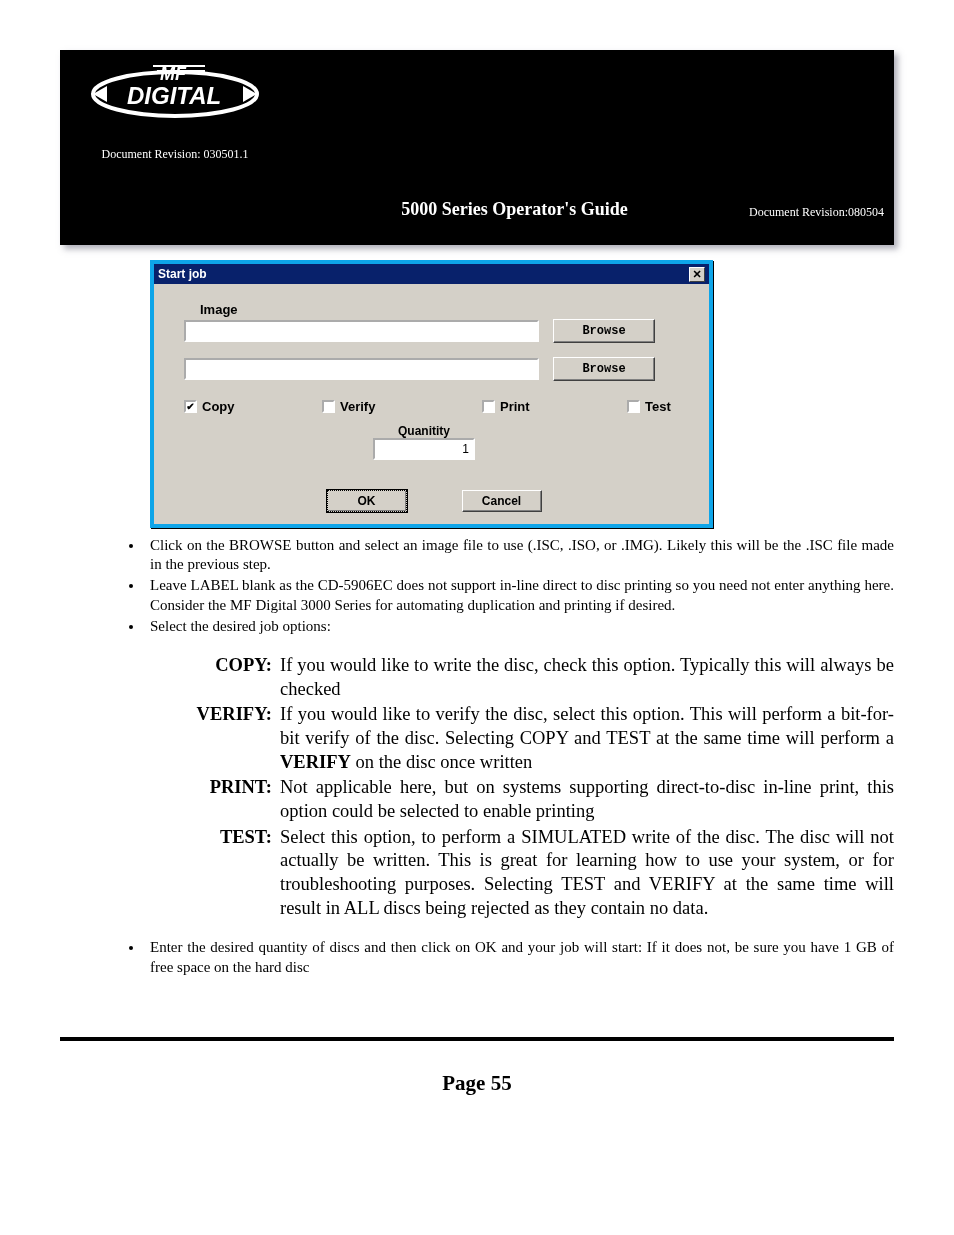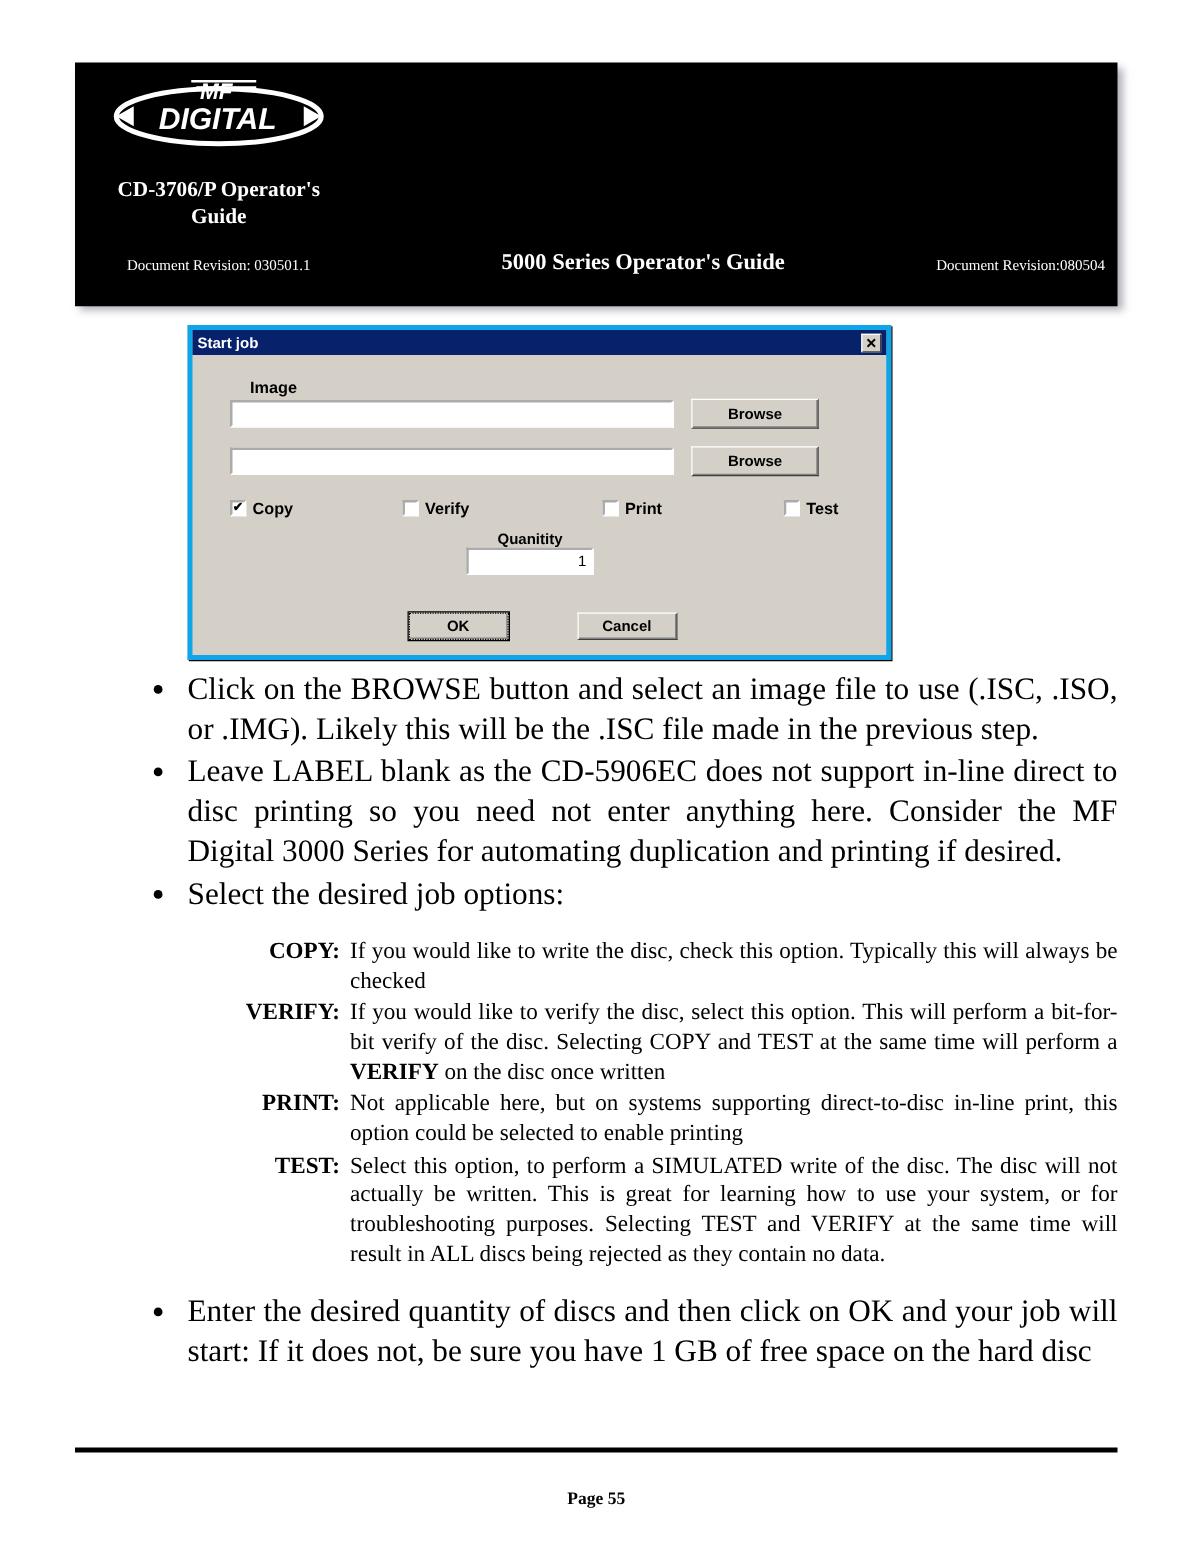--- a/index.html
+++ b/index.html
@@ -111,21 +111,21 @@
       max-width: 355px;
     }
     .win-btn {
       height: 24px;
       width: 102px;
       background: #d4d0c8;
       border: 1px solid #404040;
       border-top-color: #fff;
       border-left-color: #fff;
       box-shadow: inset -1px -1px 0 #808080;
-      font-family: Liberation Sans, sans-serif;
+      font-family: Liberation Mono, monospace;
       font-weight: bold;
       font-size: 12px;
     }
     .check-row {
       display: flex;
       gap: 10px;
       padding: 4px 0 10px 0;
       align-items: stretch;
     }
     .check-item {
@@ -171,59 +171,58 @@
       box-shadow: inset -1px -1px 0 #808080;
       font-family: Tahoma, Arial, sans-serif;
       font-weight: bold;
       font-size: 12px;
     }
     .win-btn-sm.default { border: 1px dotted #000; outline: 1px solid #000; }
 
     ul.bullets {
       margin: 4px 0 0 44px;
       padding-left: 40px;
-      font-size: 25px;
+      font-size: 15px;
       line-height: 1.28;
     }
     ul.bullets > li { margin-bottom: 2px; text-align: justify; padding-left: 6px; list-style-type: disc; }
     .def-table {
       margin: 18px 0 18px 110px;
       font-size: 18.5px;
       line-height: 1.28;
     }
     .def-row { display: flex; margin-bottom: 2px; }
     .def-term {
       width: 110px;
       flex-shrink: 0;
       text-align: right;
       font-weight: bold;
       padding-right: 8px;
     }
     .def-body { flex: 1; text-align: justify; }
     .bold { font-weight: bold; }
     .hr-thick { border: none; border-top: 4px solid #000; margin: 60px 0 30px 0; }
-    .page-num { text-align: center; font-weight: bold; font-size: 14px; }
+    .page-num { text-align: center; font-weight: bold; font-size: 21px; }
   </style>
 </head>
 <body>
 
 <div class="header-bar">
   <div class="logo-block">
     <div class="logo-svg-wrap">
       <svg width="180" height="60" viewBox="0 0 180 60">
         <ellipse cx="90" cy="34" rx="82" ry="22" fill="none" stroke="#fff" stroke-width="4"></ellipse>
         <polygon points="8,34 22,26 22,42" fill="#fff"></polygon>
         <polygon points="172,34 158,26 158,42" fill="#fff"></polygon>
         <text x="75" y="20" fill="#fff" font-family="Arial" font-weight="bold" font-style="italic" font-size="18">MF</text>
         <path d="M 68 6 L 120 6" stroke="#fff" stroke-width="2"></path>
         <path d="M 72 11 L 120 11" stroke="#fff" stroke-width="2"></path>
         <text x="42" y="44" fill="#fff" font-family="Arial Black, Arial" font-weight="900" font-style="italic" font-size="24">DIGITAL</text>
       </svg>
     </div>
-    <div class="guide-title">CD-3706/P Operator's Guide</div>
     <div class="doc-rev-left">Document Revision: 030501.1</div>
   </div>
   <div class="header-center">5000 Series Operator's Guide</div>
   <div class="header-right">Document Revision:080504</div>
 </div>
 
 <div class="dialog">
   <div class="titlebar">
     <span class="title-text">Start job</span>
     <span class="close-btn">✕</span>

